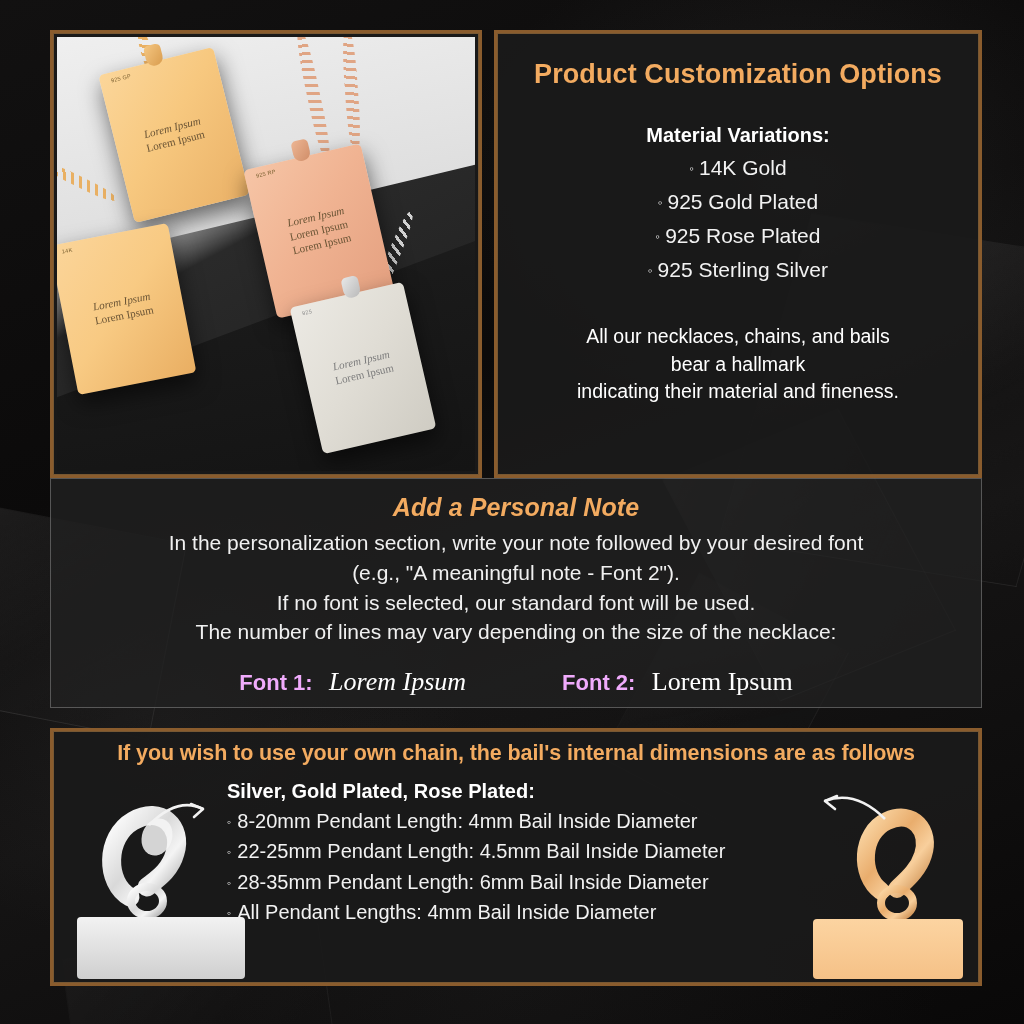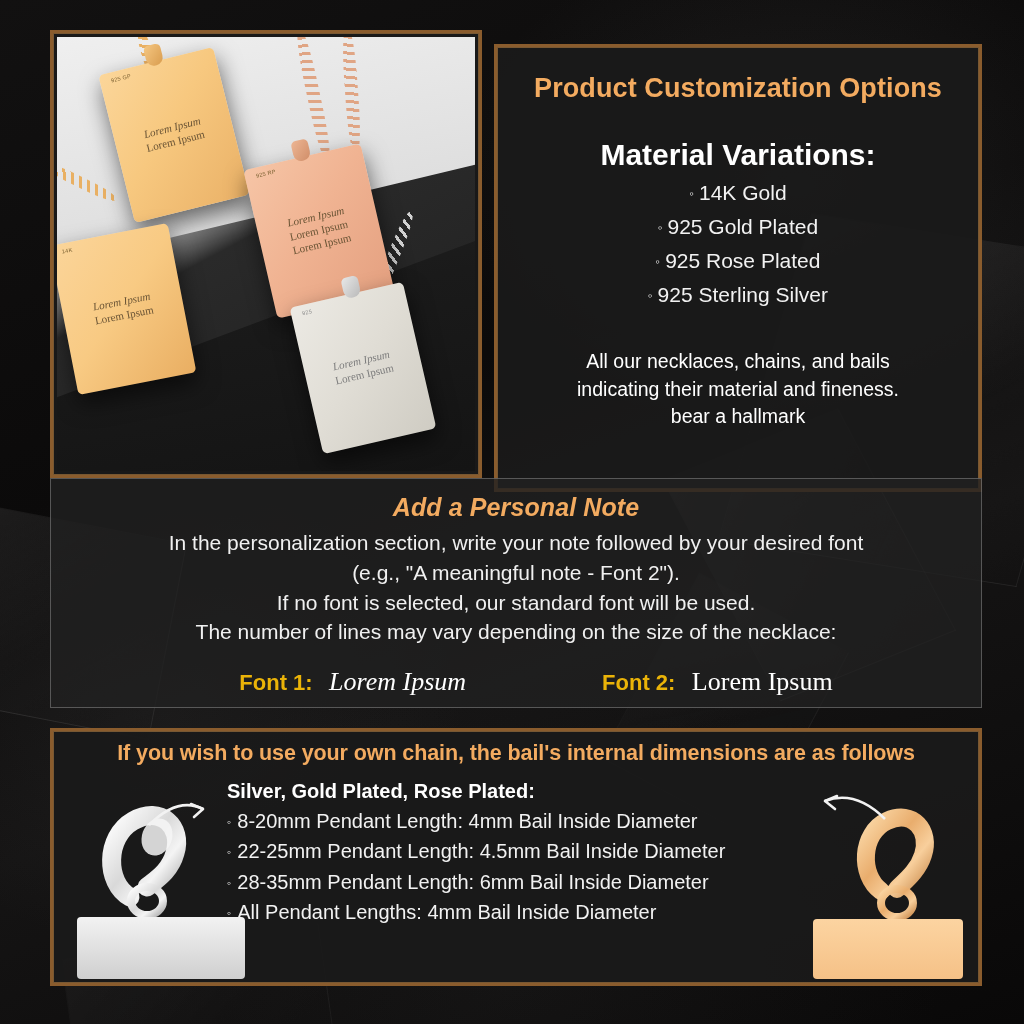--- a/index.html
+++ b/index.html
@@ -75,34 +75,34 @@
   #tag-925 { left:248px; top:256px; width:116px; height:150px; transform:rotate(-13deg);
             background:linear-gradient(135deg,#eceae4 0%,#e0ddd5 48%,#cfccc3 100%); }
 
   
   .bail { position:absolute; width:17px; height:21px; border-radius:5px 5px 8px 8px; }
   .chain { position:absolute; border-radius:40%;
            background:repeating-linear-gradient(var(--a,20deg),
              rgba(0,0,0,0) 0 2px, var(--c,#e8b465) 2px 5px, rgba(0,0,0,0) 5px 8px); }
 
   
-  #opts-panel { left:494px; top:44px; width:488px; height:448px; padding:26px 22px 20px; }
+  #opts-panel { left:494px; top:30px; width:488px; height:448px; padding:26px 22px 20px; }
   .ttl { font-size:27px; font-weight:700; color:#f3ab60; text-align:center; letter-spacing:.1px; }
-  .sub { font-size:30px; font-weight:700; color:#fff; text-align:center; }
+  .sub { font-size:20px; font-weight:700; color:#fff; text-align:center; }
   .mat-list { list-style:none; text-align:center; margin-top:4px; }
   .mat-list li { font-size:21px; color:#f2f2f2; line-height:1.62; }
   .mat-list li .bul { font-size:13px; vertical-align:2px; margin-right:5px; color:#efefef; }
   .hall { text-align:center; font-size:19.5px; color:#fff; line-height:1.42; }
 
   
   #note-panel { left:50px; top:478px; width:932px; height:230px; padding:14px 18px 12px; }
   #note-panel .ttl { font-size:25px;font-style:italic; }
   .note-body { text-align:center; font-size:21px; color:#f0f0f0; line-height:1.42; margin-top:6px; }
   .font-row { display:flex; justify-content:center; gap:96px; margin-top:20px; align-items:baseline; }
-  .font-lab { color:#eab308; font-size:22px; font-weight:700;margin-left:40px; }
+  .font-lab { color:#f0abfc; font-size:22px; font-weight:700; }
   .font-smp { color:#fff; font-size:26px; font-family:"Liberation Serif", serif; margin-left:12px; }
   .font-smp.it { font-style:italic; }
 
   
   #bail-panel { left:50px; top:728px; width:932px; height:258px; padding:10px 14px 12px; }
   .bail-ttl { text-align:center; font-size:21.5px; font-weight:700; color:#f3ab60; letter-spacing:-.1px; }
   .bail-body { margin:10px 0 0 160px; }
   .bail-h { font-size:20px; font-weight:700; color:#fff; line-height:1.5;margin-top:9px; }
   .bail-list { list-style:none; }
   .bail-list li { font-size:20px; color:#f2f2f2; line-height:1.52; }
@@ -170,22 +170,22 @@
   <div class="ttl">Product Customization Options</div>
   <div class="sub" style="margin-top:34px;">Material Variations:</div>
   <ul class="mat-list">
     <li><span class="bul">◦</span><span>14K Gold</span></li>
     <li><span class="bul">◦</span><span>925 Gold Plated</span></li>
     <li><span class="bul">◦</span><span>925 Rose Plated</span></li>
     <li><span class="bul">◦</span><span>925 Sterling Silver</span></li>
   </ul>
   <div class="hall" style="margin-top:36px;">
     <div>All our necklaces, chains, and bails</div>
+    <div>bear a hallmark</div>
     <div>indicating their material and fineness.</div>
-    <div>bear a hallmark</div>
   </div>
 </div>
 
 <div class="panel ghost" id="note-panel">
   <div class="ttl">Add a Personal Note</div>
   <div class="note-body">
     <div>In the personalization section, write your note followed by your desired font</div>
     <div>(e.g., "A meaningful note - Font 2").</div>
     <div>If no font is selected, our standard font will be used.</div>
     <div>The number of lines may vary depending on the size of the necklace:</div>

